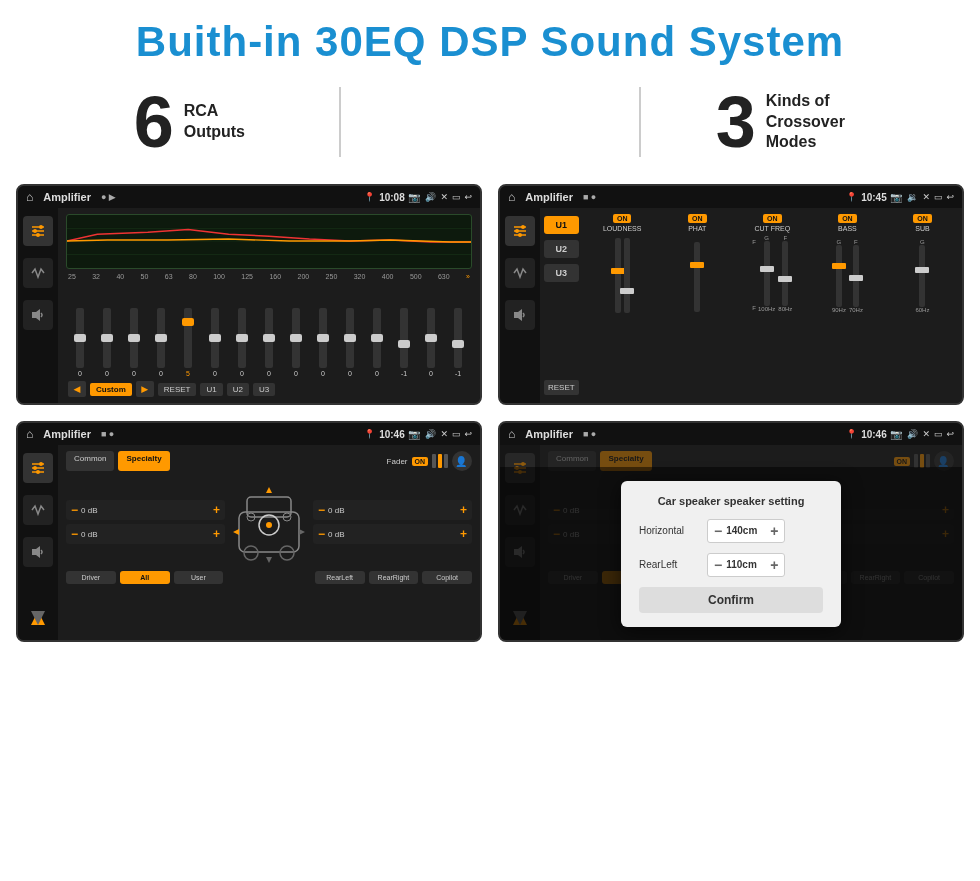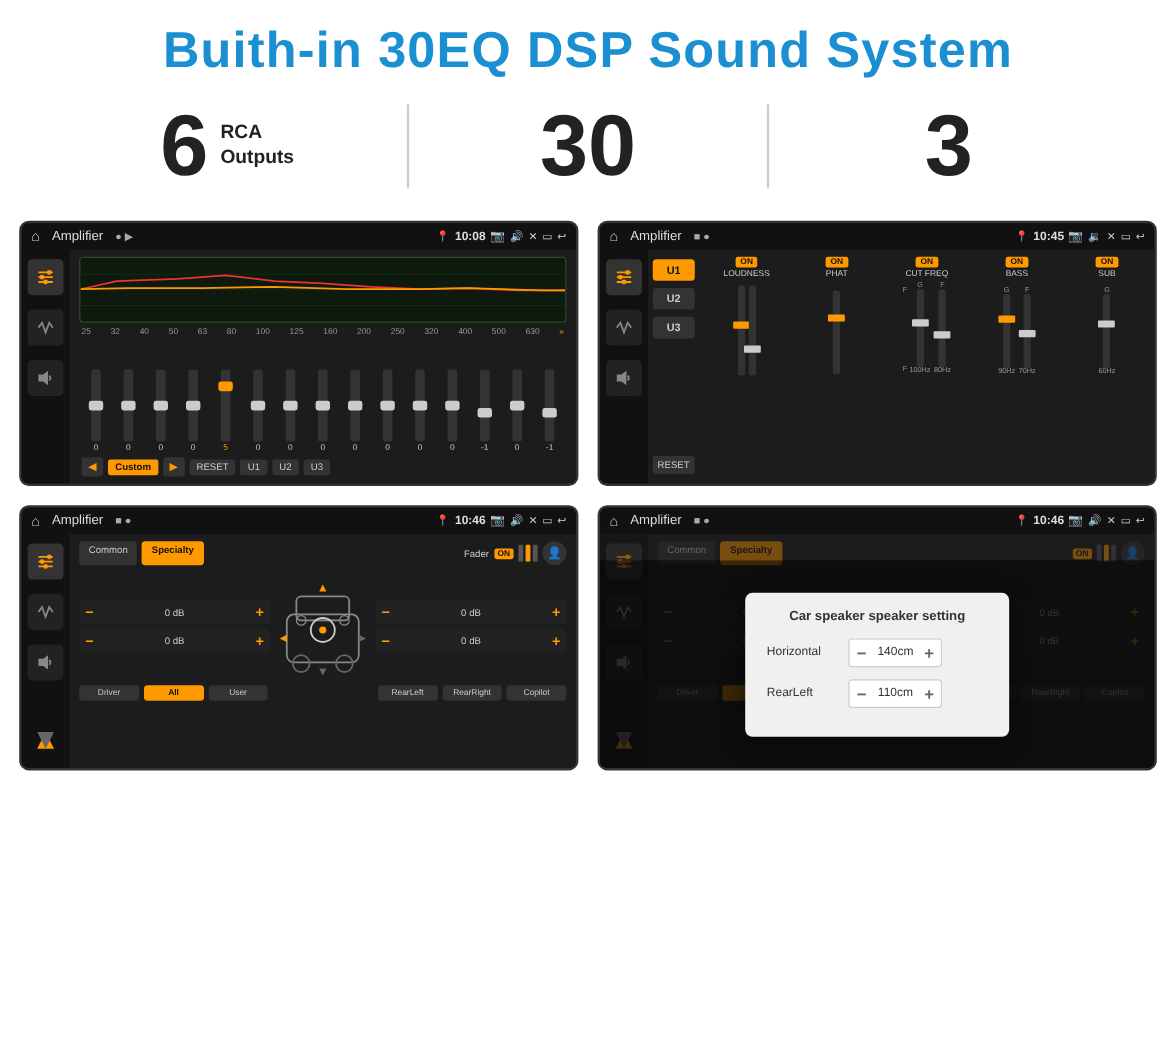--- a/index.html
+++ b/index.html
@@ -76,21 +76,21 @@
     
     .status-bar {
       display: flex;
       align-items: center;
       background: #111;
       padding: 3px 8px;
       gap: 6px;
       height: 22px;
     }
     .status-home { color: #ccc; font-size: 12px; }
-    .status-title { color: #ddd; font-size: 11px; font-weight: 400; margin-left: 4px; }
+    .status-title { color: #ddd; font-size: 11px; font-weight: 700; margin-left: 4px; }
     .status-icons { margin-left: auto; display: flex; align-items: center; gap: 4px; color: #ccc; font-size: 10px; }
     .status-time { color: #ddd; font-size: 10px; font-weight: 600; }
 
     
     .screen-content {
       display: flex;
       height: 195px;
       background: #1c1c1c;
     }
 
@@ -324,21 +324,21 @@
     }
     .spk-minus {
       color: #f90;
       font-size: 12px;
       font-weight: bold;
     }
     .spk-val {
       font-size: 8px;
       color: #ccc;
       flex: 1;
-      text-align: center;
+      text-align: left;
     }
     .spk-plus {
       color: #f90;
       font-size: 12px;
       font-weight: bold;
     }
     .fader-bottom-buttons {
       display: flex;
       gap: 4px;
       margin-top: 4px;
@@ -408,22 +408,22 @@
     .dialog-minus {
       color: #666;
       font-size: 14px;
       font-weight: bold;
       cursor: pointer;
     }
     .dialog-val {
       font-size: 10px;
       color: #333;
       min-width: 40px;
-      text-align: center;
-      font-weight: 400;
+      text-align: left;
+      font-weight: 700;
     }
     .dialog-plus {
       color: #666;
       font-size: 14px;
       font-weight: bold;
       cursor: pointer;
     }
     .dialog-confirm-btn {
       display: block;
       width: 100%;
@@ -453,25 +453,28 @@
 <div class="stats-row">
   <div class="stat-item">
     <span class="stat-number">6</span>
     <span class="stat-label">
       <span>RCA</span><br>
       <span>Outputs</span>
     </span>
   </div>
   <div class="stat-divider"></div>
   <div class="stat-item">
-    <span class="stat-number">30</span>
   </div>
   <div class="stat-divider"></div>
   <div class="stat-item">
     <span class="stat-number">3</span>
+    <span class="stat-label">
+      <span>Kinds of</span><br>
+      <span>Crossover Modes</span>
+    </span>
   </div>
 </div>
 
 <div class="screenshots-grid">
 
   <div class="screen-wrapper">
     <div class="status-bar">
       <span class="status-home">⌂</span>
       <span class="status-title">Amplifier</span>
       <span style="color:#aaa;font-size:9px;margin-left:4px">● ▶</span>
@@ -1028,18 +1031,19 @@
             </div>
           </div>
           <div class="dialog-row">
             <span class="dialog-row-label">RearLeft</span>
             <div class="dialog-ctrl">
               <span class="dialog-minus">−</span>
               <span class="dialog-val">110cm</span>
               <span class="dialog-plus">+</span>
             </div>
           </div>
+          <button class="dialog-confirm-btn">Confirm</button>
         </div>
       </div>
     </div>
   </div>
 
 </div>
 
 </body></html>

